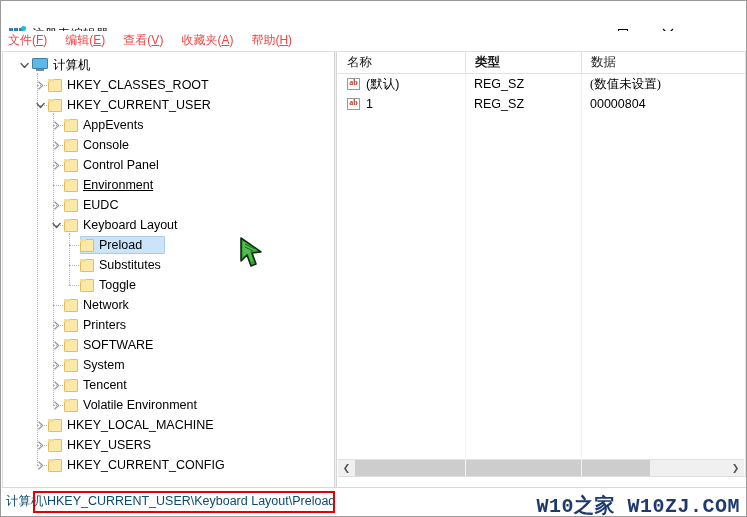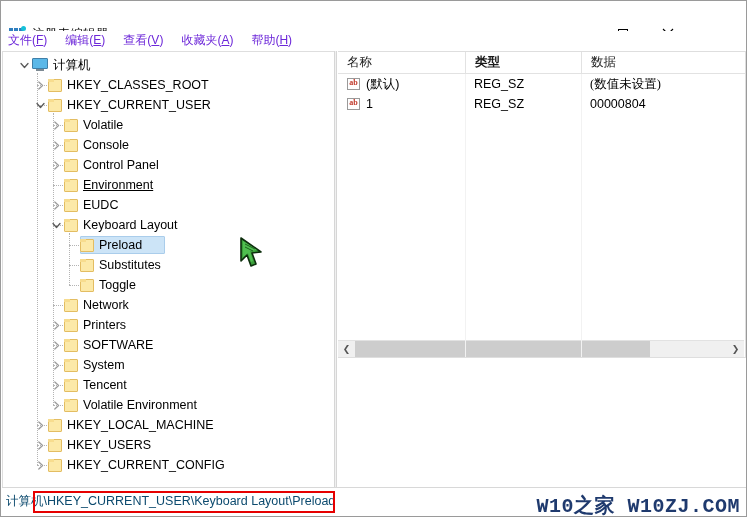--- a/index.html
+++ b/index.html
@@ -53,21 +53,21 @@
   .wbtn svg { display: block; }
 
   
   #menubar {
     position: absolute; left: 0; top: 30px; width: 745px; height: 19px;
     background: #ffffff;
     display: flex; align-items: center;
     padding-left: 7px;
   }
   .menu-item {
-    font-size: 12px; color: #6d28d9;
+    font-size: 12px; color: #ef4444;
     padding: 0 9px 0 0; margin-right: 9px;
     white-space: nowrap;
   }
   .menu-item u { text-decoration: underline; }
 
   
   #panes {
     position: absolute; left: 1px; top: 50px;
     width: 744px; height: 437px;
   }
@@ -78,21 +78,21 @@
     border-right: none;
     overflow: hidden;
   }
   #splitter {
     position: absolute; left: 332px; top: 0; width: 3px; height: 437px;
     background: #f0f0f0;
     border-left: 1px solid #d6d6d6;
     border-right: 1px solid #d6d6d6;
   }
   #list-pane {
-    position: absolute; left: 336px; top: 0; width: 408px; height: 307px;
+    position: absolute; left: 336px; top: 0; width: 408px; height: 426px;
     background: #ffffff;
     border: 1px solid #dedede;
     border-left: none;
     overflow: hidden;
   }
 
   
   #tree { position: relative; padding-top: 3px; }
   .trow {
     position: relative; height: 20px;
@@ -331,21 +331,21 @@
             <div class="tw" style="margin-left: 46px;">
               <span class="chev">
                 <svg width="9" height="9" viewBox="0 0 9 9">
                   <polyline points="2.8,1 6.6,4.5 2.8,8" fill="none" stroke="#9a9a9a" stroke-width="1.3" stroke-linecap="round" stroke-linejoin="round"></polyline>
                 </svg>
               </span>
               <span class="folder">
                 <span class="f-back"></span>
                 <span class="f-tab"></span>
               </span>
-              <span class="tlabel">Volatile</span>
+              <span class="tlabel">AppEvents</span>
             </div>
           </div>
           <div class="trow">
             <div class="tw" style="margin-left: 46px;">
               <span class="chev">
                 <svg width="9" height="9" viewBox="0 0 9 9">
                   <polyline points="2.8,1 6.6,4.5 2.8,8" fill="none" stroke="#9a9a9a" stroke-width="1.3" stroke-linecap="round" stroke-linejoin="round"></polyline>
                 </svg>
               </span>
               <span class="folder">

